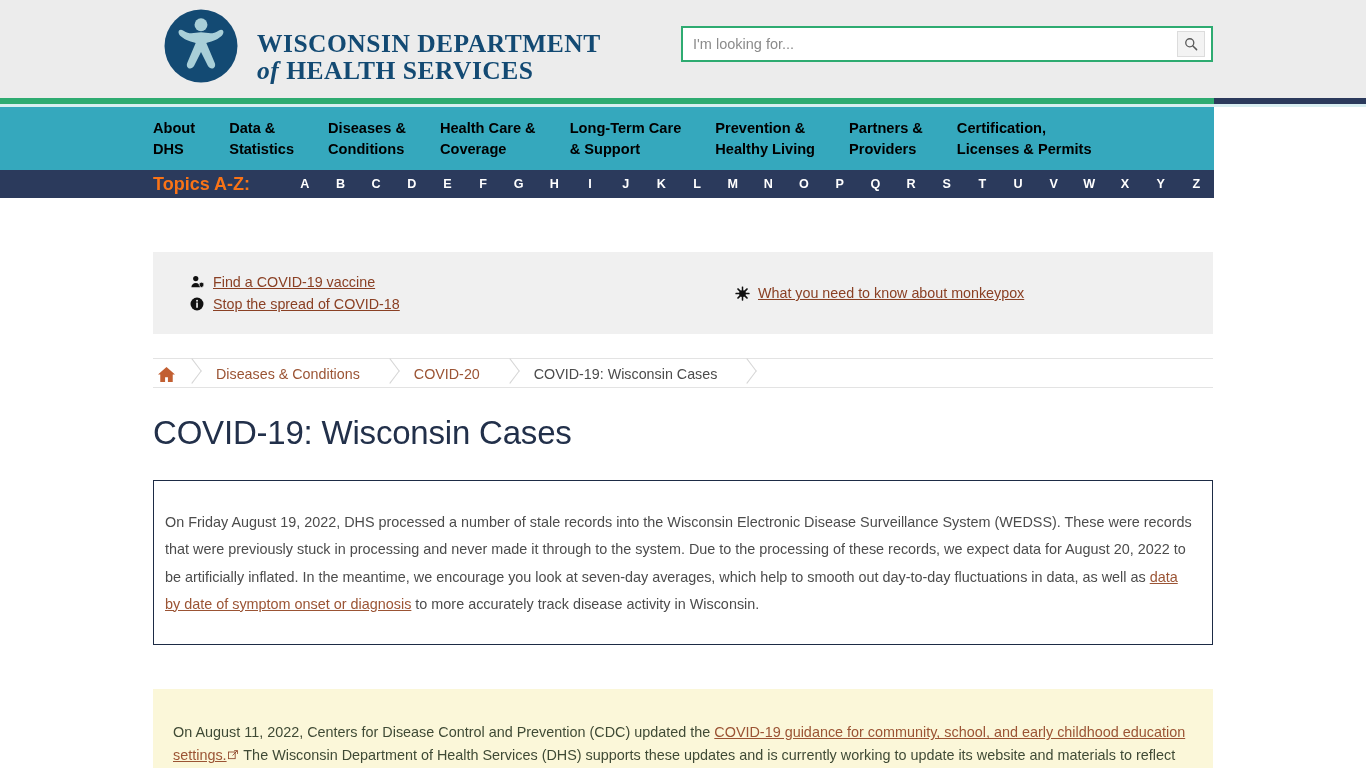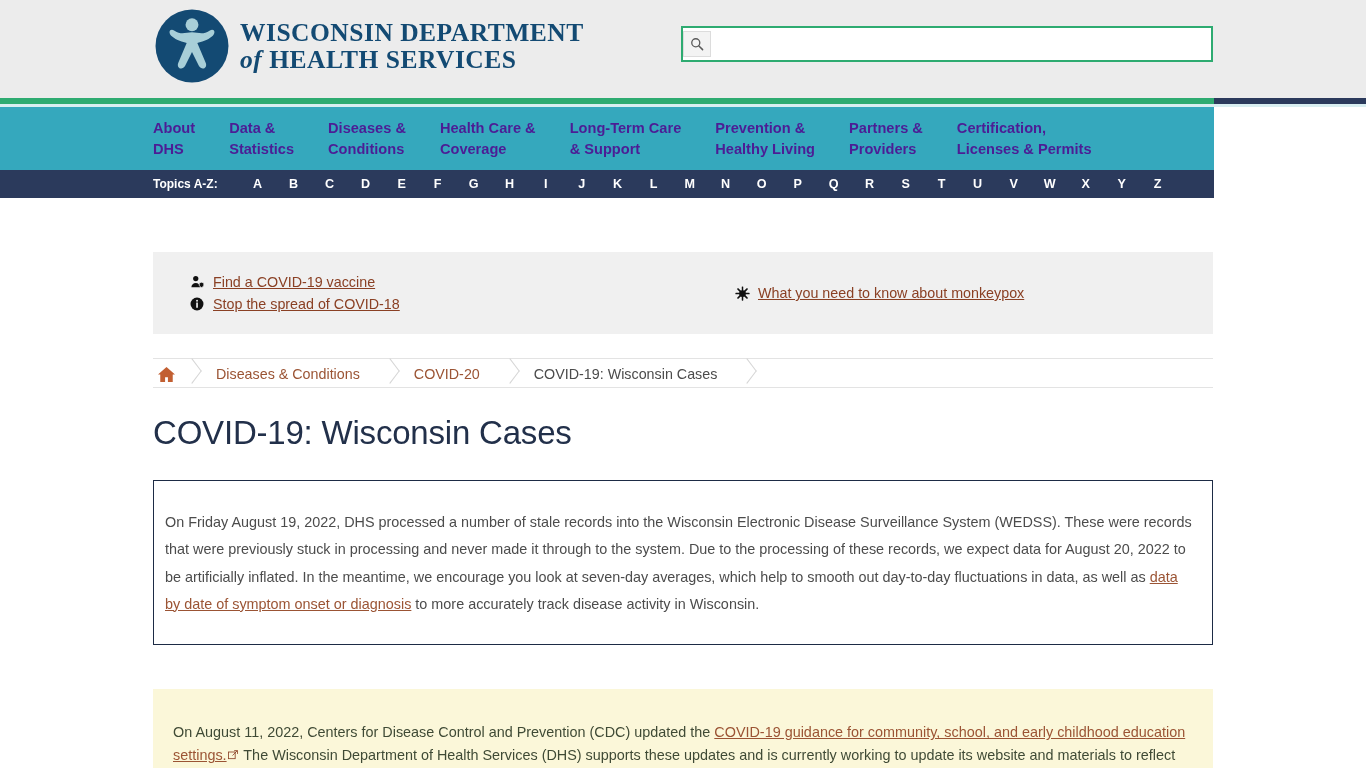--- a/index.html
+++ b/index.html
@@ -12,22 +12,22 @@
   }
 
   
   .header {
     position: relative;
     height: 98px;
     background: #ececec;
   }
   .logo-wrap {
     position: absolute;
-    left: 154px; top: 8px;
-    display: flex; align-items: center; gap: 10px;
+    left: 163px; top: 8px;
+    display: flex; align-items: flex-end; gap: 18px;
   }
   .logo-mark { width: 76px; height: 76px; display:block; }
   .logo-text {
     color: #134a73;
     font-family: "Liberation Serif", serif;
     line-height: 1.06;
   }
   .logo-line1 {
     font-size: 25.5px; font-weight: bold; letter-spacing: .5px;
   }
@@ -72,36 +72,36 @@
   .accent-sep { height: 3px; background: #d8eef1; }
 
   
   .mainnav {
     width: 1214px; height: 63px;
     background: #35a8bd;
     display: flex; align-items: center;
     padding-left: 153px;
   }
   .mainnav-item {
-    color: #4c1d95;
+    color: #000000;
     font-size: 14.6px; font-weight: bold; line-height: 1.42;
     margin-right: 34px; cursor: pointer; white-space: pre-line;
   }
   .mainnav-item:last-child { margin-right: 0; }
 
   
   .azbar {
     width: 1214px; height: 28px;
     background: #2b3a5c;
     display: flex; align-items: center;
     padding-left: 153px;
   }
   .az-title {
-    color: #ffffff; font-size: 12px; font-weight: bold;
-    margin-right: 22px; white-space: nowrap;
+    color: #f97316; font-size: 18px; font-weight: bold;
+    margin-right: 37px; white-space: nowrap;
   }
   .az-letter {
     color: #ffffff; font-size: 12.6px; font-weight: bold;
     width: 36px; text-align: center; cursor: pointer;
     display: inline-block;
   }
 
   
   .page { padding-top: 0; }
 
@@ -200,20 +200,21 @@
       <path d="M50 32 C42 32 36 36 27 30 C21 26 18 32 23 37 C30 43 38 45 43 46 L32 72 C29 79 37 83 41 76 L50 58 L59 76 C63 83 71 79 68 72 L57 46 C62 45 70 43 77 37 C82 32 79 26 73 30 C64 36 58 32 50 32 Z" fill="#a8cfd8"></path>
     </svg>
     <div class="logo-text">
       <div class="logo-line1">WISCONSIN DEPARTMENT</div>
       <div class="logo-line2"><span class="of">of</span> <span>HEALTH SERVICES</span></div>
     </div>
   </div>
 
   <div class="search-block">
     <div class="search-box">
+      <input class="search-input" type="text" placeholder="I'm looking for..." style="">
       <button class="search-btn">
         <svg width="14" height="14" viewBox="0 0 16 16">
           <circle cx="6.6" cy="6.6" r="4.6" fill="none" stroke="#5a5a5a" stroke-width="1.5"></circle>
           <line x1="10.2" y1="10.2" x2="14.4" y2="14.4" stroke="#5a5a5a" stroke-width="1.7" stroke-linecap="round"></line>
         </svg>
       </button>
     </div>
   </div>
 </div>
 

